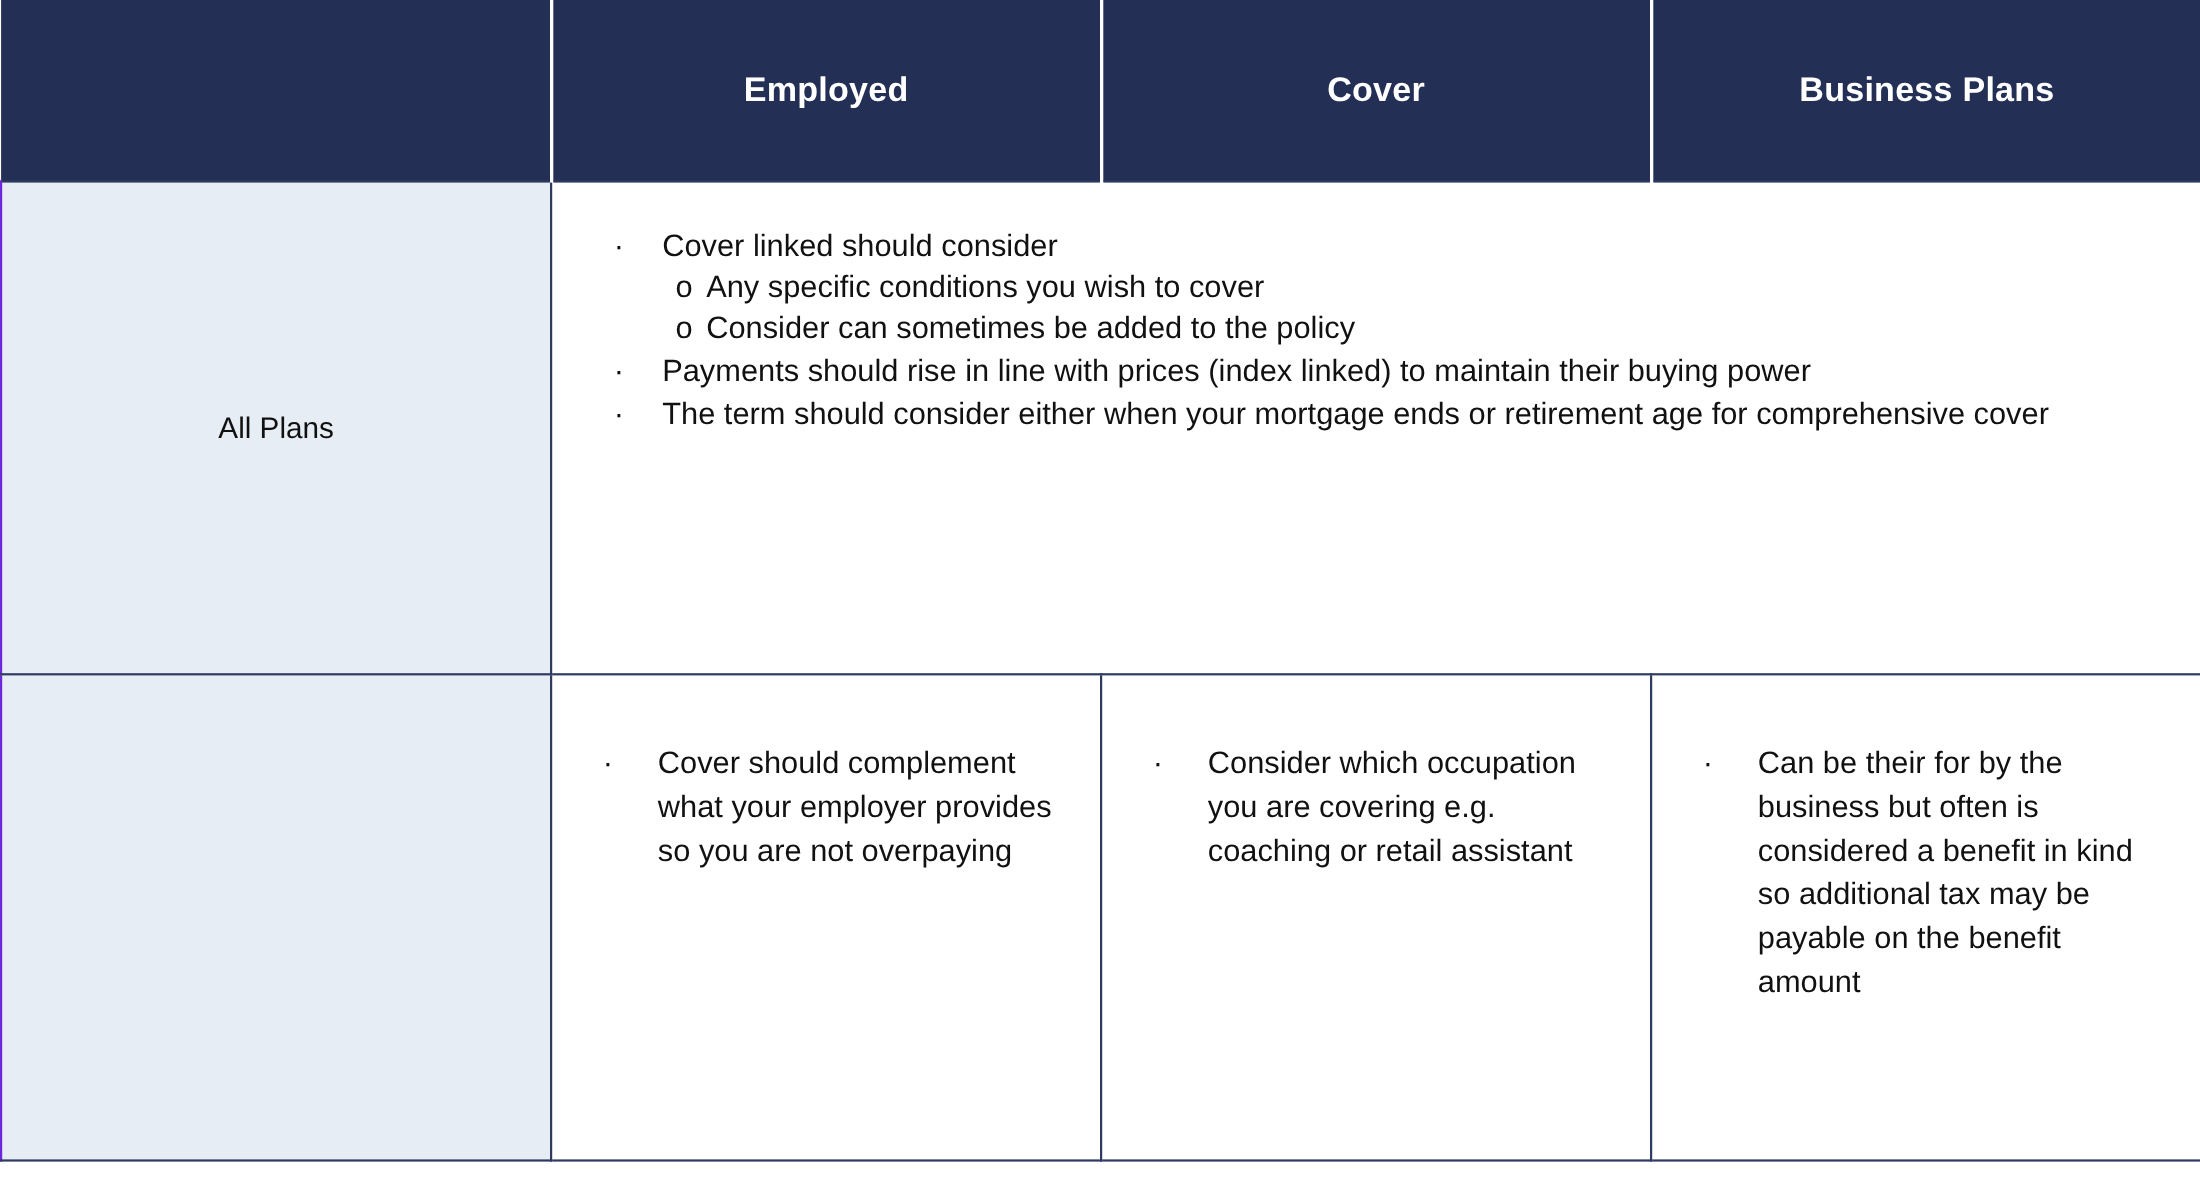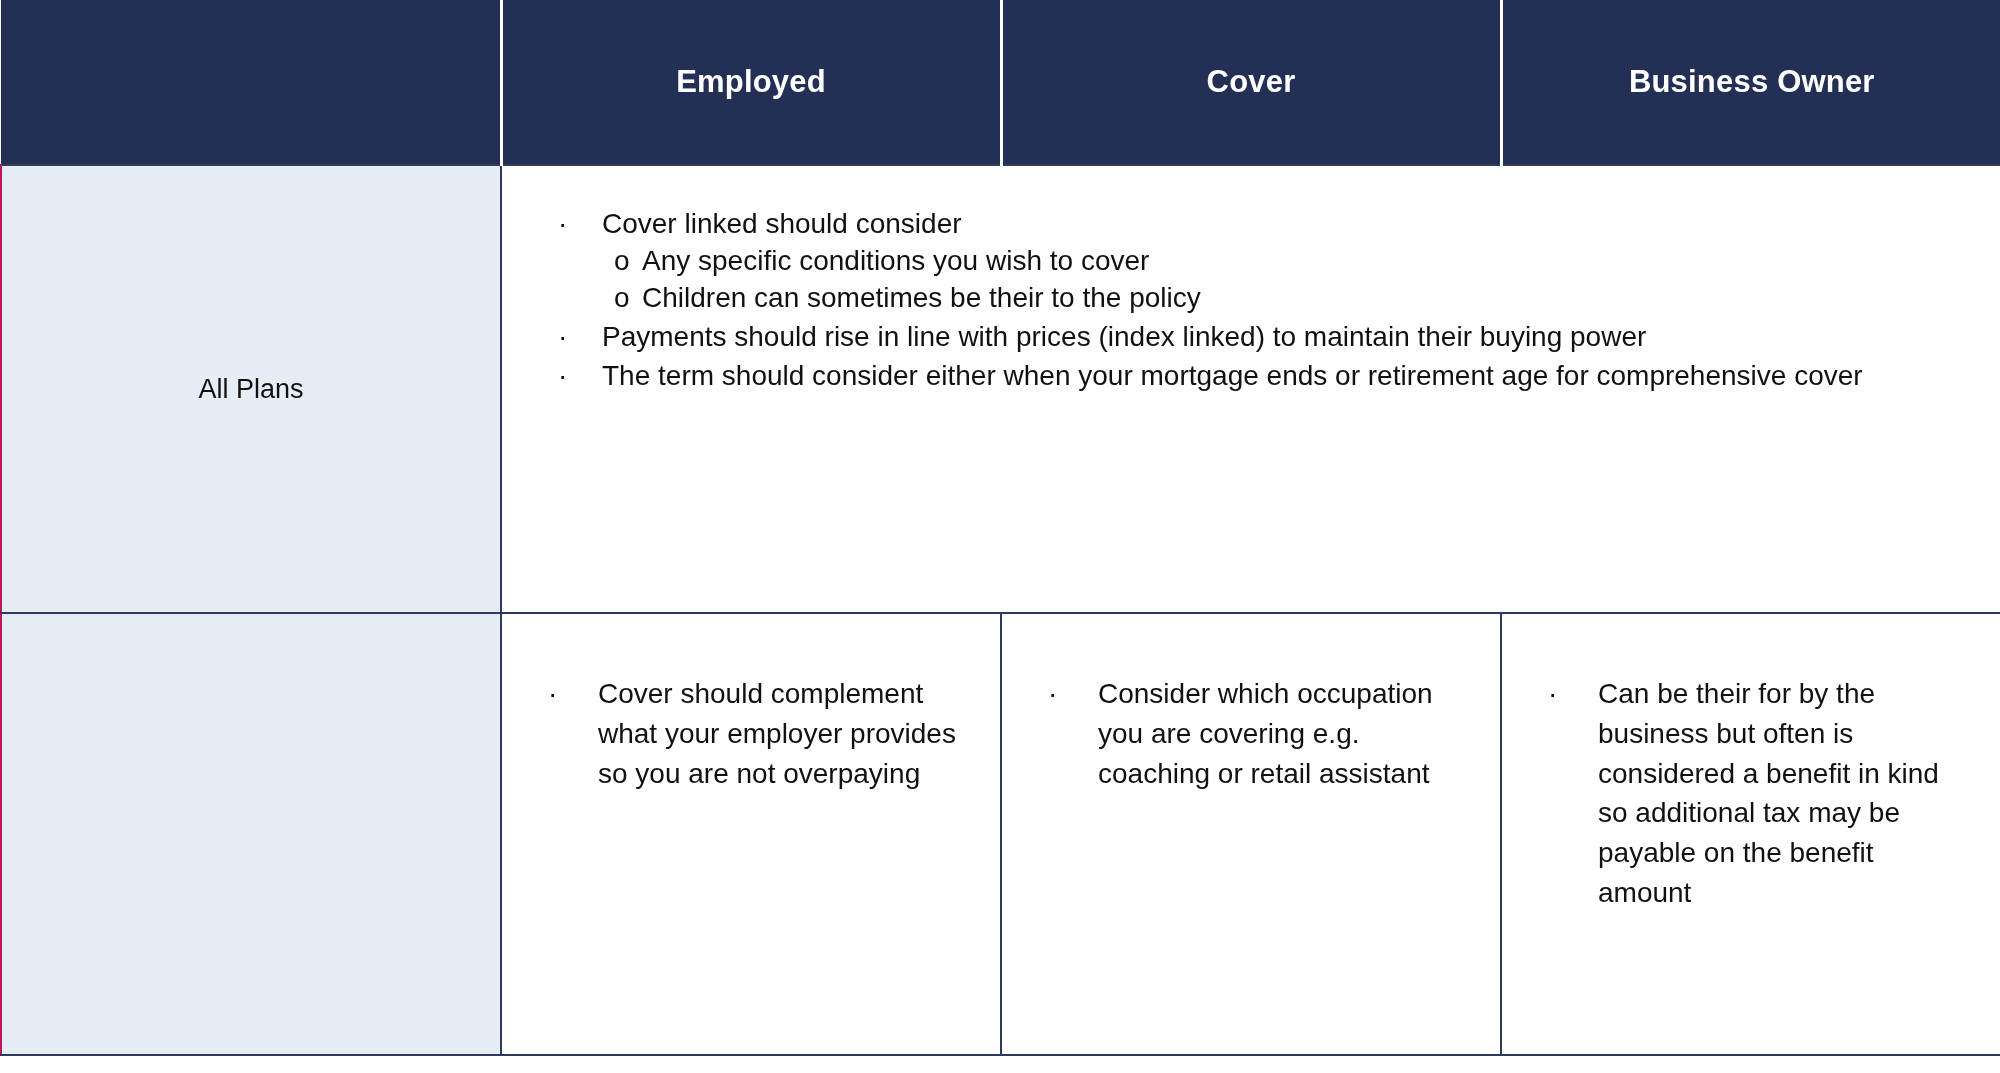--- a/index.html
+++ b/index.html
@@ -56,21 +56,21 @@
     vertical-align: top;
     box-sizing: border-box;
     background: #ffffff;
   }
   tbody td.rowlabel-cell {
     background: #E6EDF5;
     text-align: center;
     vertical-align: middle;
     font-size: 27px;
     color: #111111;
-    border-left: 2px solid #be185d;
+    border-left: 2px solid #6d28d9;
     margin-left: 44px;
   }
   tbody td.blank-label-cell {
     background: #E6EDF5;
   }
 
   tr.row-all-plans td.rowlabel-cell { height: 448px; }
   tr.row-all-plans td.merged-cell   { height: 448px; }
   tr.row-split td                   { height: 442px; }
 
@@ -138,42 +138,42 @@
       <col style="width:500px">
       <col style="width:500px">
       <col style="width:500px">
     </colgroup>
 
     <thead>
       <tr class="header-row">
         <th class="col-label"></th>
         <th class="col-label">Employed</th>
         <th class="col-label">Cover</th>
-        <th class="last-head">Business Owner</th>
+        <th class="last-head">Business Plans</th>
       </tr>
     </thead>
 
     <tbody>
 
       <tr class="row-all-plans">
         <td class="rowlabel-cell">All Plans</td>
         <td class="merged-cell" colspan="3">
           <ul class="bullets">
 
             <li class="lvl1">
               <span class="bullet-glyph">·</span>
               <span>Cover linked should consider</span>
               <ul class="sub-bullets">
                 <li class="lvl2">
                   <span class="bullet-glyph-o">o</span>
                   <span>Any specific conditions you wish to cover</span>
                 </li>
                 <li class="lvl2">
                   <span class="bullet-glyph-o">o</span>
-                  <span>Children can sometimes be their to the policy</span>
+                  <span>Consider can sometimes be added to the policy</span>
                 </li>
               </ul>
             </li>
 
             <li class="lvl1">
               <span class="bullet-glyph">·</span>
               <span>Payments should rise in line with prices (index linked) to maintain their buying power</span>
             </li>
 
             <li class="lvl1">

